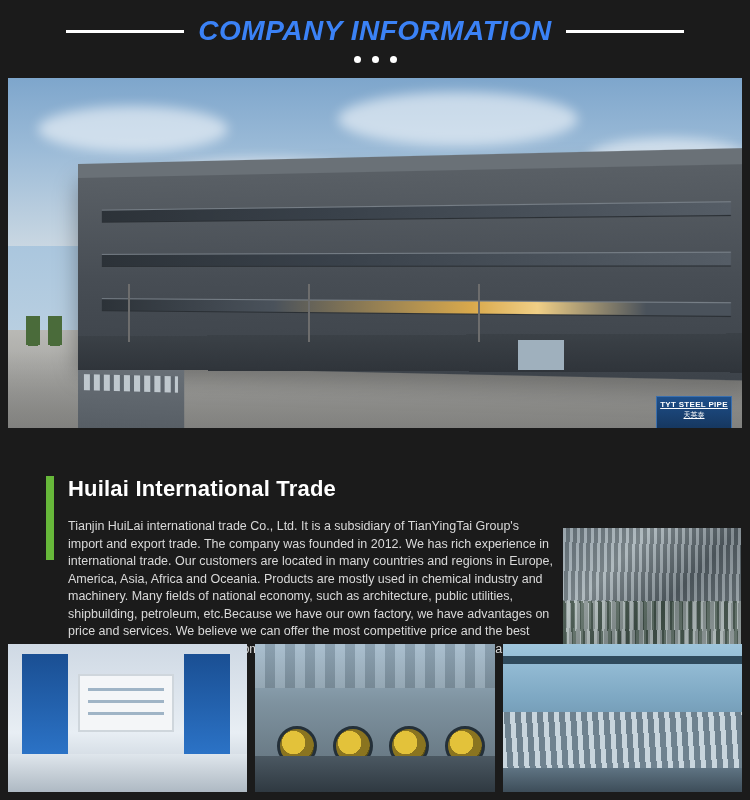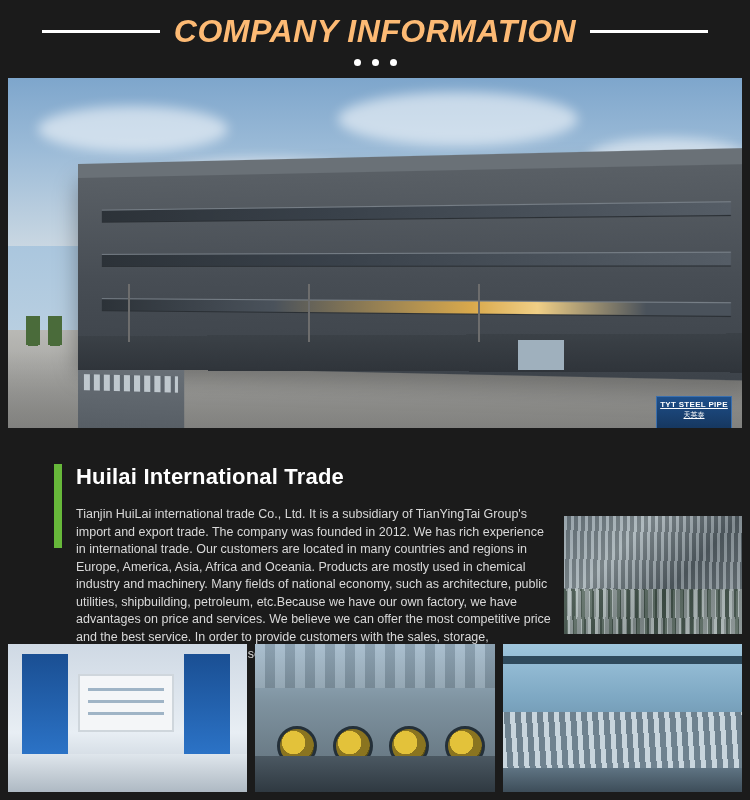--- a/index.html
+++ b/index.html
@@ -34,22 +34,22 @@
     gap: 14px;
   }
   .title-rule {
     height: 3px;
     background: #ffffff;
     flex: 0 0 auto;
   }
   .title-rule.left { width: 118px; }
   .title-rule.right { width: 118px; }
   .header-title {
-    color: #fdba74;
-    font-size: 32px;
+    color: #3b82f6;
+    font-size: 28px;
     font-weight: bold;
     font-style: italic;
     letter-spacing: 0.5px;
     white-space: nowrap;
   }
   .dots {
     display: flex;
     gap: 11px;
     margin-top: 9px;
   }
@@ -143,25 +143,24 @@
     position:absolute; bottom:72px; width:14px; height:40px;
     background: radial-gradient(circle at 50% 35%, #4a6b3a 0 60%, rgba(0,0,0,0) 61%);
   }
   .hero .pole {
     position:absolute; bottom:86px; width:2px; height:58px; background:#6d6d6d;
   }
 
   
   .about {
     position: relative;
-    padding: 36px 8px 16px 8px;
+    padding: 48px 8px 16px 8px;
     background: #1b1b1b;
     display: flex;
     gap: 0;
-    margin-left: 8px;
   }
   .about-left {
     position: relative;
     padding-left: 60px;
     flex: 1 1 auto;
     max-width: 545px;
   }
   .green-bar {
     position: absolute;
     left: 38px;

